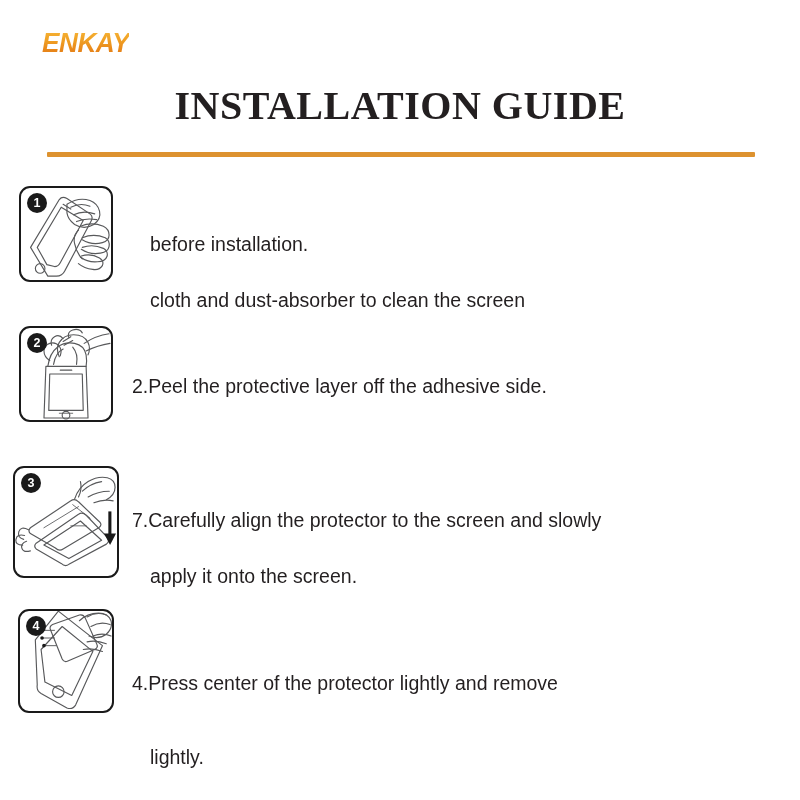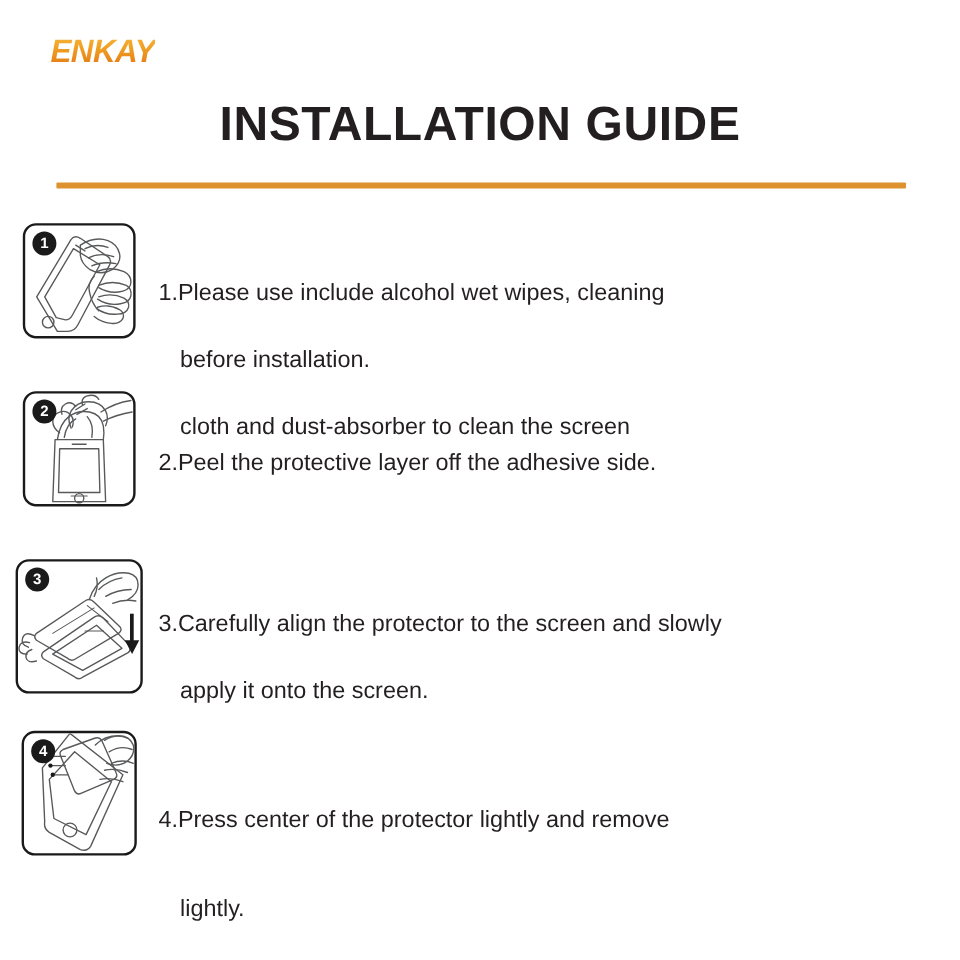--- a/index.html
+++ b/index.html
@@ -34,21 +34,21 @@
     transform: scaleX(0.97);
     transform-origin: left center;
   }
 
   .page-title {
     position: absolute;
     left: 0;
     right: 0;
     top: 82px;
     text-align: center;
-    font-family: Liberation Sans, sans-serif;
+    font-family: Liberation Serif, serif;
     font-weight: bold;
     font-size: 40px;
     letter-spacing: 0.5px;
     color: #231f20;
   }
 
   .title-rule {
     position: absolute;
     left: 47px;
     top: 152px;
@@ -164,21 +164,20 @@
             <path d="M62 40 Q74 35 86 40 Q92 43 92 49 Q92 55 85 57 Q74 60 64 54"></path>
             <path d="M64 52 Q76 47 88 52 Q93 55 92 61 Q91 67 83 68 Q72 70 63 64"></path>
             <path d="M64 62 Q75 58 86 63 Q91 66 90 71 Q88 77 80 77 Q70 78 62 72"></path>
             <path d="M63 71 Q73 68 82 73 Q87 76 85 81 Q82 86 75 85 Q66 84 60 79"></path>
             <path d="M60 44 Q54 50 56 58 Q58 68 64 74"></path>
           </g>
         </svg>
       </div>
     </div>
     <div class="step-text">
-      <span class="ln">1.Please use include alcohol wet wipes, cleaning</span>
       <span class="ln ln-indent">before installation.</span>
       <span class="ln ln-indent">cloth and dust-absorber to clean the screen</span>
     </div>
   </div>
 
   <div class="step step-2">
     <div class="thumb-wrap">
       <div class="thumb thumb-2">
         <div class="badge">2</div>
         <svg viewBox="0 0 94 96">
@@ -241,21 +240,21 @@
           </g>
 
           <g fill="#1a1a1a">
             <rect x="97" y="45" width="3.2" height="26"></rect>
             <path d="M92.5 68 L105 68 L98.8 80 Z"></path>
           </g>
         </svg>
       </div>
     </div>
     <div class="step-text">
-      <span class="ln">3.Carefully align the protector to  the screen and slowly</span>
+      <span class="ln">7.Carefully align the protector to  the screen and slowly</span>
       <span class="ln ln-indent">apply it onto the screen.</span>
     </div>
   </div>
 
   <div class="step step-4">
     <div class="thumb-wrap">
       <div class="thumb thumb-4">
         <div class="badge">4</div>
         <svg viewBox="0 0 96 104">
           <g fill="none" stroke="#58595b" stroke-width="1.2" stroke-linejoin="round" stroke-linecap="round">

